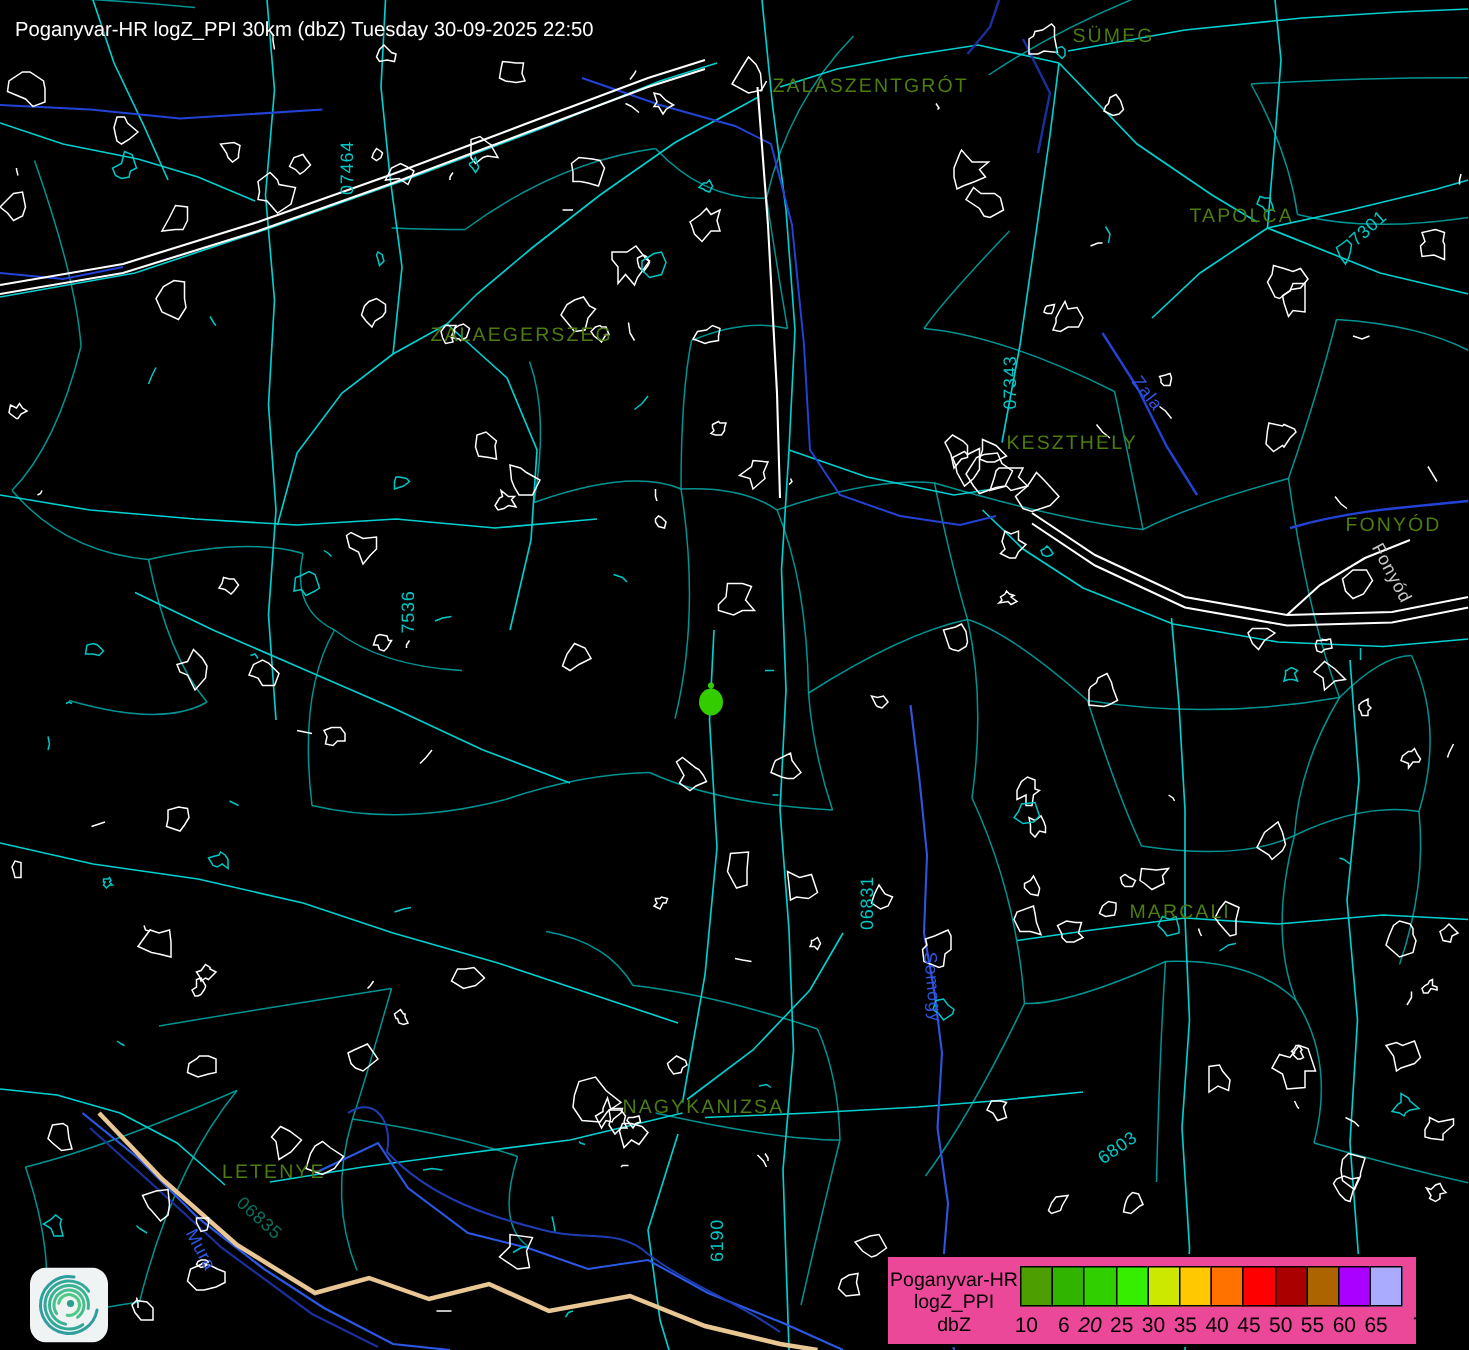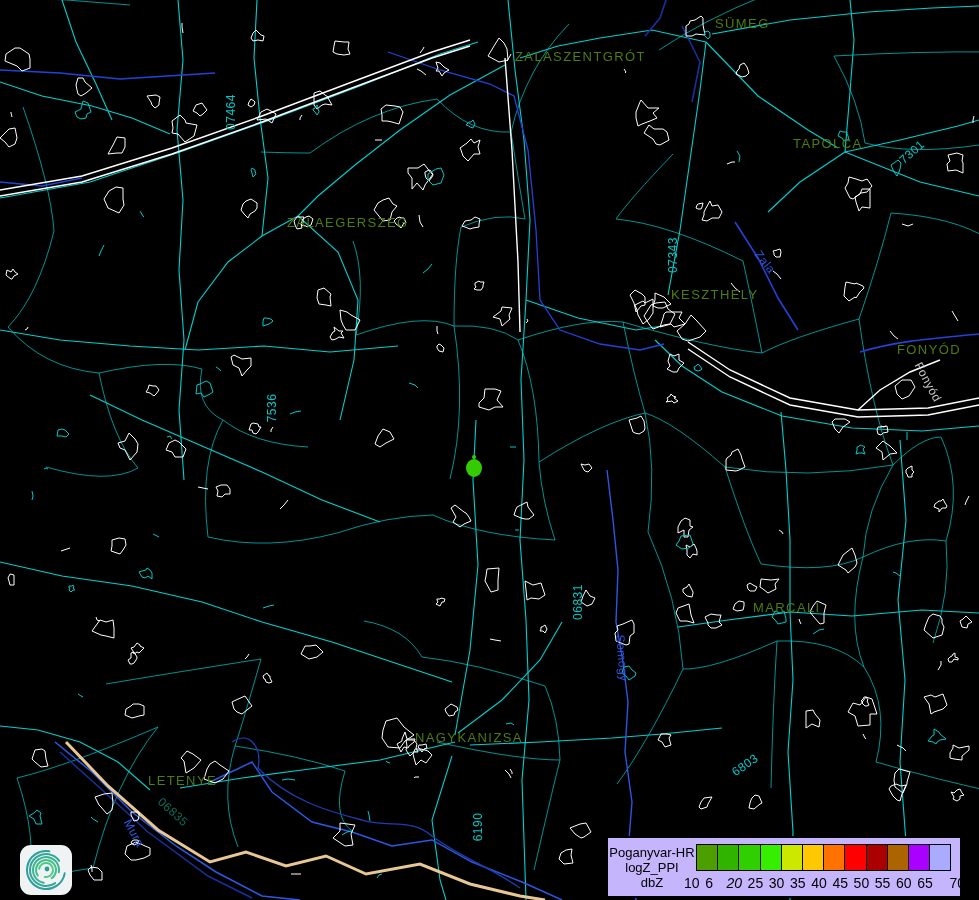--- a/index.html
+++ b/index.html
@@ -6,28 +6,28 @@
   .stage{position:relative;width:979px;height:900px;background:#000;overflow:hidden;
          font-family:"Liberation Sans",sans-serif;}
   #map{position:absolute;left:0;top:0;}
   .title{position:absolute;left:10px;top:12px;color:#ffffff;font-size:13.5px;
          white-space:nowrap;text-shadow:0 0 2px #000;}
   .map-label{position:absolute;color:#4d7c0f;font-size:13px;letter-spacing:1.4px;
              white-space:nowrap;}
   .small-label{position:absolute;font-size:12px;white-space:nowrap;
                transform-origin:center center;letter-spacing:0.5px;}
   
-  .legend{position:absolute;left:606px;top:836px;width:356px;height:62px;
-          background:#c4b5fd;border:2px solid #000;box-sizing:border-box;display:flex;}
+  .legend{position:absolute;left:590px;top:836px;width:356px;height:62px;
+          background:#ec4899;border:2px solid #000;box-sizing:border-box;display:flex;}
   .legend-left{width:88px;display:flex;flex-direction:column;justify-content:center;
                align-items:center;color:#000;font-size:13px;line-height:15px;}
   .legend-scale{position:relative;flex:1;}
   .legend-cell{position:absolute;top:6px;height:27px;width:22px;border:1px solid #000;
                box-sizing:border-box;}
-  .legend-tick{position:absolute;top:37px;width:24px;text-align:left;font-size:14px;color:#000;}
+  .legend-tick{position:absolute;top:37px;width:24px;text-align:right;font-size:14px;color:#000;}
   .logo{position:absolute;left:20px;top:845px;width:52px;height:50px;}
 </style>
 </head>
 <body>
 
 <div class="stage">
 
   <svg id="map" width="979" height="900" viewBox="0 0 979 900">
       <g>
         <path d="M2,-3 Q68,-1 130,5" stroke="#00b8b8" stroke-width="1" fill="none" opacity="0.8"></path>
@@ -401,20 +401,21 @@
       <div class="small-label" style="left: 478px; top: 827px; color: rgb(0, 200, 200); transform: translate(-50%, -50%) rotate(-90deg);">6190</div>
       <div class="small-label" style="left: 745px; top: 765px; color: rgb(0, 200, 200); transform: translate(-50%, -50%) rotate(-35deg);">6803</div>
       <div class="small-label" style="left: 912px; top: 152px; color: rgb(0, 200, 200); transform: translate(-50%, -50%) rotate(-42deg);">7301</div>
       <div class="small-label" style="left: 173px; top: 812px; color: rgb(12, 111, 94); transform: translate(-50%, -50%) rotate(42deg);">06835</div>
       <div class="small-label" style="left: 622px; top: 658px; color: rgb(47, 85, 224); transform: translate(-50%, -50%) rotate(85deg);">Somogy</div>
       <div class="small-label" style="left: 765px; top: 262px; color: rgb(47, 85, 224); transform: translate(-50%, -50%) rotate(52deg);">Zala</div>
       <div class="small-label" style="left: 134px; top: 833px; color: rgb(43, 89, 230); transform: translate(-50%, -50%) rotate(62deg);">Mura</div>
       <div class="small-label" style="left: 928px; top: 382px; color: rgb(200, 200, 200); transform: translate(-50%, -50%) rotate(62deg);">Fonyód</div>
     </div>
 
+  <div class="title">Poganyvar-HR logZ_PPI 30km (dbZ) Tuesday 30-09-2025 22:50</div>
 
   <div class="legend">
     <div class="legend-left">
       <div>Poganyvar-HR</div>
       <div>logZ_PPI</div>
       <div>dbZ</div>
     </div>
     <div class="legend-scale" id="legend-scale">
         <div class="legend-cell" style="left: 0px; width: 22.2px; background: rgb(77, 158, 0);"></div>
         <div class="legend-cell" style="left: 21.2px; width: 22.2px; background: rgb(48, 180, 0);"></div>

